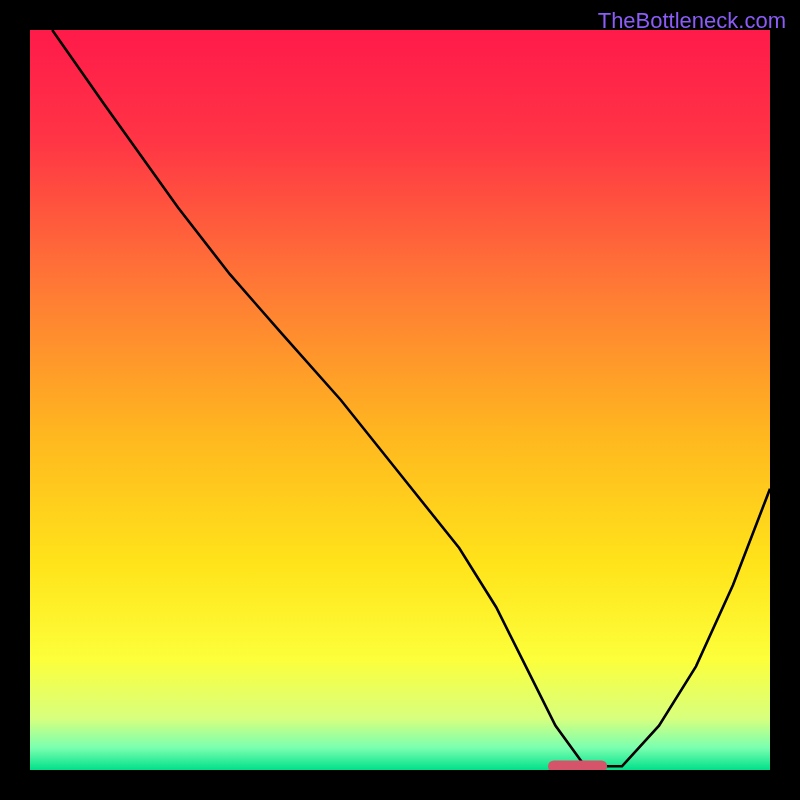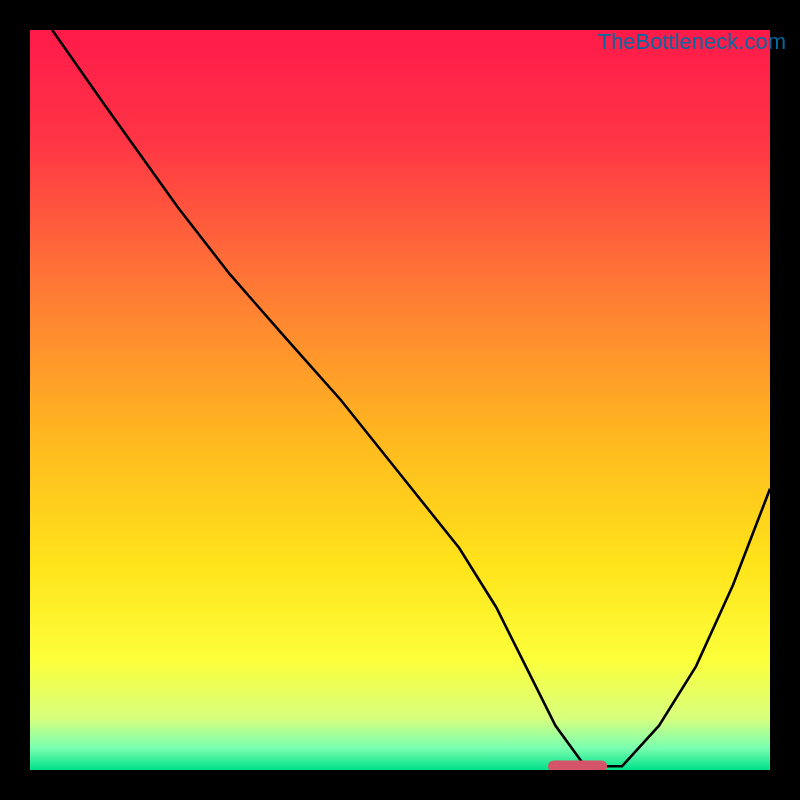--- a/index.html
+++ b/index.html
@@ -8,25 +8,24 @@
     background: #000;
     width: 800px;
     height: 800px;
     position: relative;
     font-family: Arial, sans-serif;
   }
   .watermark {
     position: absolute;
     top: 8px;
     right: 14px;
-    color: #0369a1;
+    color: #8b5cf6;
     font-size: 22px;
     font-weight: 500;
     z-index: 10;
-    margin-top: 21px;
   }
   .plot-area {
     position: absolute;
     left: 30px;
     top: 30px;
     width: 740px;
     height: 740px;
   }
 </style>
 </head>

